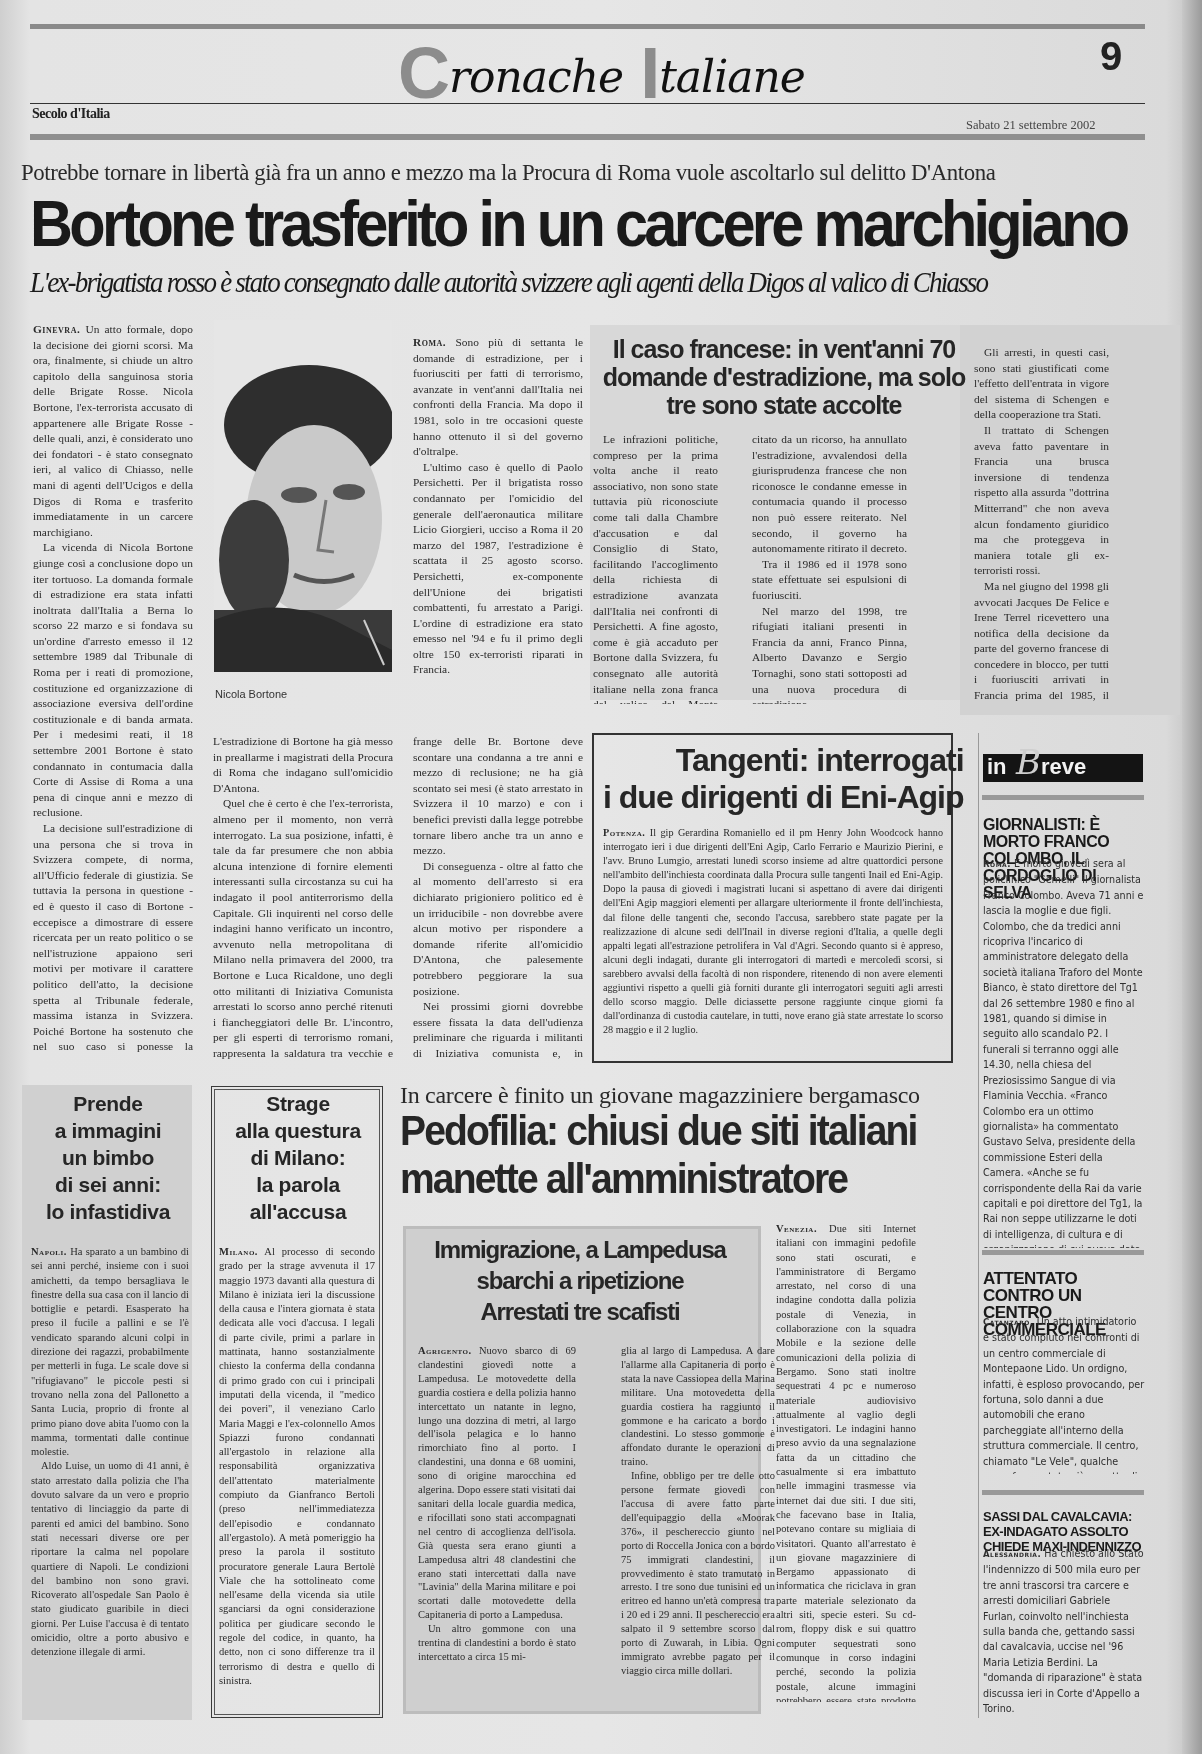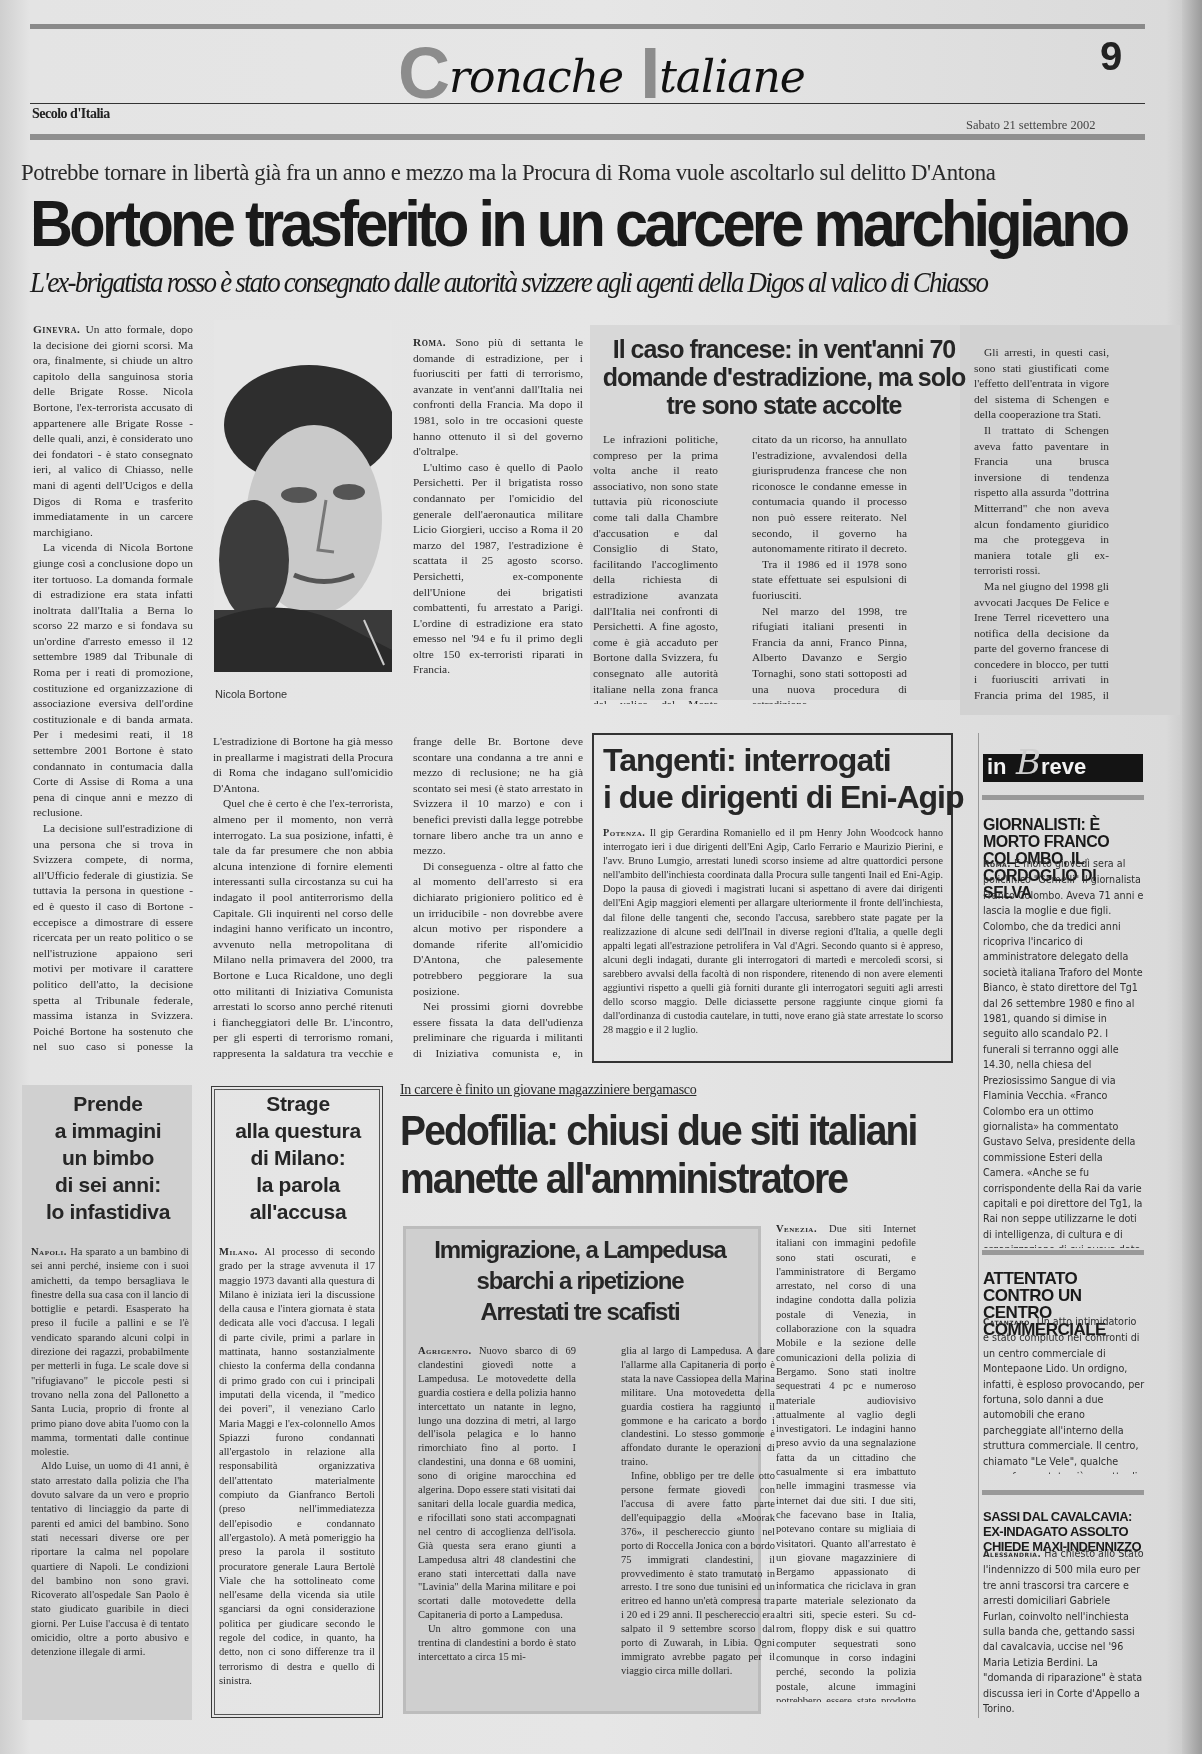--- a/index.html
+++ b/index.html
@@ -93,21 +93,21 @@
     <p>Tra il 1986 ed il 1978 sono state effettuate sei espulsioni di fuoriusciti.</p>
     <p>Nel marzo del 1998, tre rifugiati italiani presenti in Francia da anni, Franco Pinna, Alberto Davanzo e Sergio Tornaghi, sono stati sottoposti ad una nuova procedura di estradizione.</p>
   </div>
   <div class="abs body-text" style="left:914px;top:345px;width:135px;height:362px;overflow:hidden;transform:translateX(60px);">
     <p>Gli arresti, in questi casi, sono stati giustificati come l'effetto dell'entrata in vigore del sistema di Schengen e della cooperazione tra Stati.</p>
     <p>Il trattato di Schengen aveva fatto paventare in Francia una brusca inversione di tendenza rispetto alla assurda "dottrina Mitterrand" che non aveva alcun fondamento giuridico ma che proteggeva in maniera totale gli ex-terroristi rossi.</p>
     <p>Ma nel giugno del 1998 gli avvocati Jacques De Felice e Irene Terrel ricevettero una notifica della decisione da parte del governo francese di concedere in blocco, per tutti i fuoriusciti arrivati in Francia prima del 1985, il permesso di soggiorno.</p>
   </div>
 
   <div class="box" style="left:592px;top:733px;width:357px;height:326px;border-color:#333;"></div>
-  <div class="abs head-sans" style="left:603px;top:742px;font-size:32px;line-height:37px;">
+  <div class="abs head-sans" style="left:603px;top:742px;font-size:32px;line-height:37px;text-align:right;">
     <div>Tangenti: interrogati</div>
     <div>i due dirigenti di Eni-Agip</div>
   </div>
   <div class="abs body-text" style="left:603px;top:826px;width:340px;height:224px;overflow:hidden;font-size:10.2px;line-height:14.1px;">
     <p class="first"><span class="dateline">Potenza.</span> <span>Il gip Gerardina Romaniello ed il pm Henry John Woodcock hanno interrogato ieri i due dirigenti dell'Eni Agip, Carlo Ferrario e Maurizio Pierini, e l'avv. Bruno Lumgio, arrestati lunedì scorso insieme ad altre quattordici persone nell'ambito dell'inchiesta coordinata dalla Procura sulle tangenti Inail ed Eni-Agip. Dopo la pausa di giovedì i magistrati lucani si aspettano di avere dai dirigenti dell'Eni Agip maggiori elementi per allargare ulteriormente il fronte dell'inchiesta, dal filone delle tangenti che, secondo l'accusa, sarebbero state pagate per la realizzazione di alcune sedi dell'Inail in diverse regioni d'Italia, a quelle degli appalti legati all'estrazione petrolifera in Val d'Agri. Secondo quanto si è appreso, alcuni degli indagati, durante gli interrogatori di martedì e mercoledì scorsi, si sarebbero avvalsi della facoltà di non rispondere, ritenendo di non avere elementi aggiuntivi rispetto a quelli già forniti durante gli interrogatori seguiti agli arresti dello scorso maggio. Delle diciassette persone raggiunte cinque giorni fa dall'ordinanza di custodia cautelare, in tutti, nove erano già state arrestate lo scorso 28 maggio e il 2 luglio.</span></p>
   </div>
 
   <div class="abs" style="left:978px;top:733px;width:1px;height:985px;background:#999;"></div>
   <div class="abs" style="left:983px;top:754px;width:160px;height:28px;background:#141414;color:#f2f2f2;">
     <span class="sans" style="position:absolute;left:4px;top:0;font-size:22px;font-weight:bold;">in</span>
@@ -151,21 +151,21 @@
     <div>Strage</div>
     <div>alla questura</div>
     <div>di Milano:</div>
     <div>la parola</div>
     <div>all'accusa</div>
   </div>
   <div class="abs body-text" style="left:219px;top:1245px;width:156px;height:462px;overflow:hidden;font-size:10.5px;line-height:14.3px;">
     <p class="first"><span class="dateline">Milano.</span> <span>Al processo di secondo grado per la strage avvenuta il 17 maggio 1973 davanti alla questura di Milano è iniziata ieri la discussione della causa e l'intera giornata è stata dedicata alle voci d'accusa. I legali di parte civile, primi a parlare in mattinata, hanno sostanzialmente chiesto la conferma della condanna di primo grado con cui i principali imputati della vicenda, il "medico dei poveri", il veneziano Carlo Maria Maggi e l'ex-colonnello Amos Spiazzi furono condannati all'ergastolo in relazione alla responsabilità organizzativa dell'attentato materialmente compiuto da Gianfranco Bertoli (preso nell'immediatezza dell'episodio e condannato all'ergastolo). A metà pomeriggio ha preso la parola il sostituto procuratore generale Laura Bertolè Viale che ha sottolineato come nell'esame della vicenda sia utile sganciarsi da ogni considerazione politica per giudicare secondo le regole del codice, in quanto, ha detto, non ci sono differenze tra il terrorismo di destra e quello di sinistra.</span></p>
   </div>
 
-  <div class="abs" style="left:400px;top:1082px;font-size:14px;color:#2a2a2a;letter-spacing:-0.3px;white-space:nowrap;text-decoration:underline;">In carcere è finito un giovane magazziniere bergamasco</div>
+  <div class="abs" style="left:400px;top:1082px;font-size:24px;color:#2a2a2a;letter-spacing:-0.3px;white-space:nowrap;">In carcere è finito un giovane magazziniere bergamasco</div>
   <div class="abs head-sans" style="left:400px;top:1107px;font-size:42px;line-height:48px;letter-spacing:-2px;white-space:nowrap;transform:scaleX(0.93);transform-origin:left;">
     <div>Pedofilia: chiusi due siti italiani</div>
     <div>manette all'amministratore</div>
   </div>
   <div class="abs body-text" style="left:776px;top:1222px;width:140px;height:480px;overflow:hidden;font-size:10.5px;line-height:14.3px;">
     <p class="first"><span class="dateline">Venezia.</span> <span>Due siti Internet italiani con immagini pedofile sono stati oscurati, e l'amministratore di Bergamo arrestato, nel corso di una indagine condotta dalla polizia postale di Venezia, in collaborazione con la squadra Mobile e la sezione delle comunicazioni della polizia di Bergamo. Sono stati inoltre sequestrati 4 pc e numeroso materiale audiovisivo attualmente al vaglio degli investigatori. Le indagini hanno preso avvio da una segnalazione fatta da un cittadino che casualmente si era imbattuto nelle immagini trasmesse via internet dai due siti. I due siti, che facevano base in Italia, potevano contare su migliaia di visitatori. Quanto all'arrestato è un giovane magazziniere di Bergamo appassionato di informatica che riciclava in gran parte materiale selezionato da altri siti, specie esteri. Su cd-rom, floppy disk e sui quattro computer sequestrati sono comunque in corso indagini perché, secondo la polizia postale, alcune immagini potrebbero essere state prodotte direttamente in Italia, con coinvolgimento di persone e minori che si sta tentando di identificare, in modo tale da poter distribuire anche produzione in proprio.</span></p>
   </div>
 
   <div class="shade" style="left:403px;top:1226px;width:352px;height:482px;background:#cfcfcf;border:3px solid #bcbcbc;"></div>
   <div class="abs head-sans" style="left:405px;top:1234px;width:350px;text-align:center;font-size:24px;line-height:31px;letter-spacing:-1.2px;">

